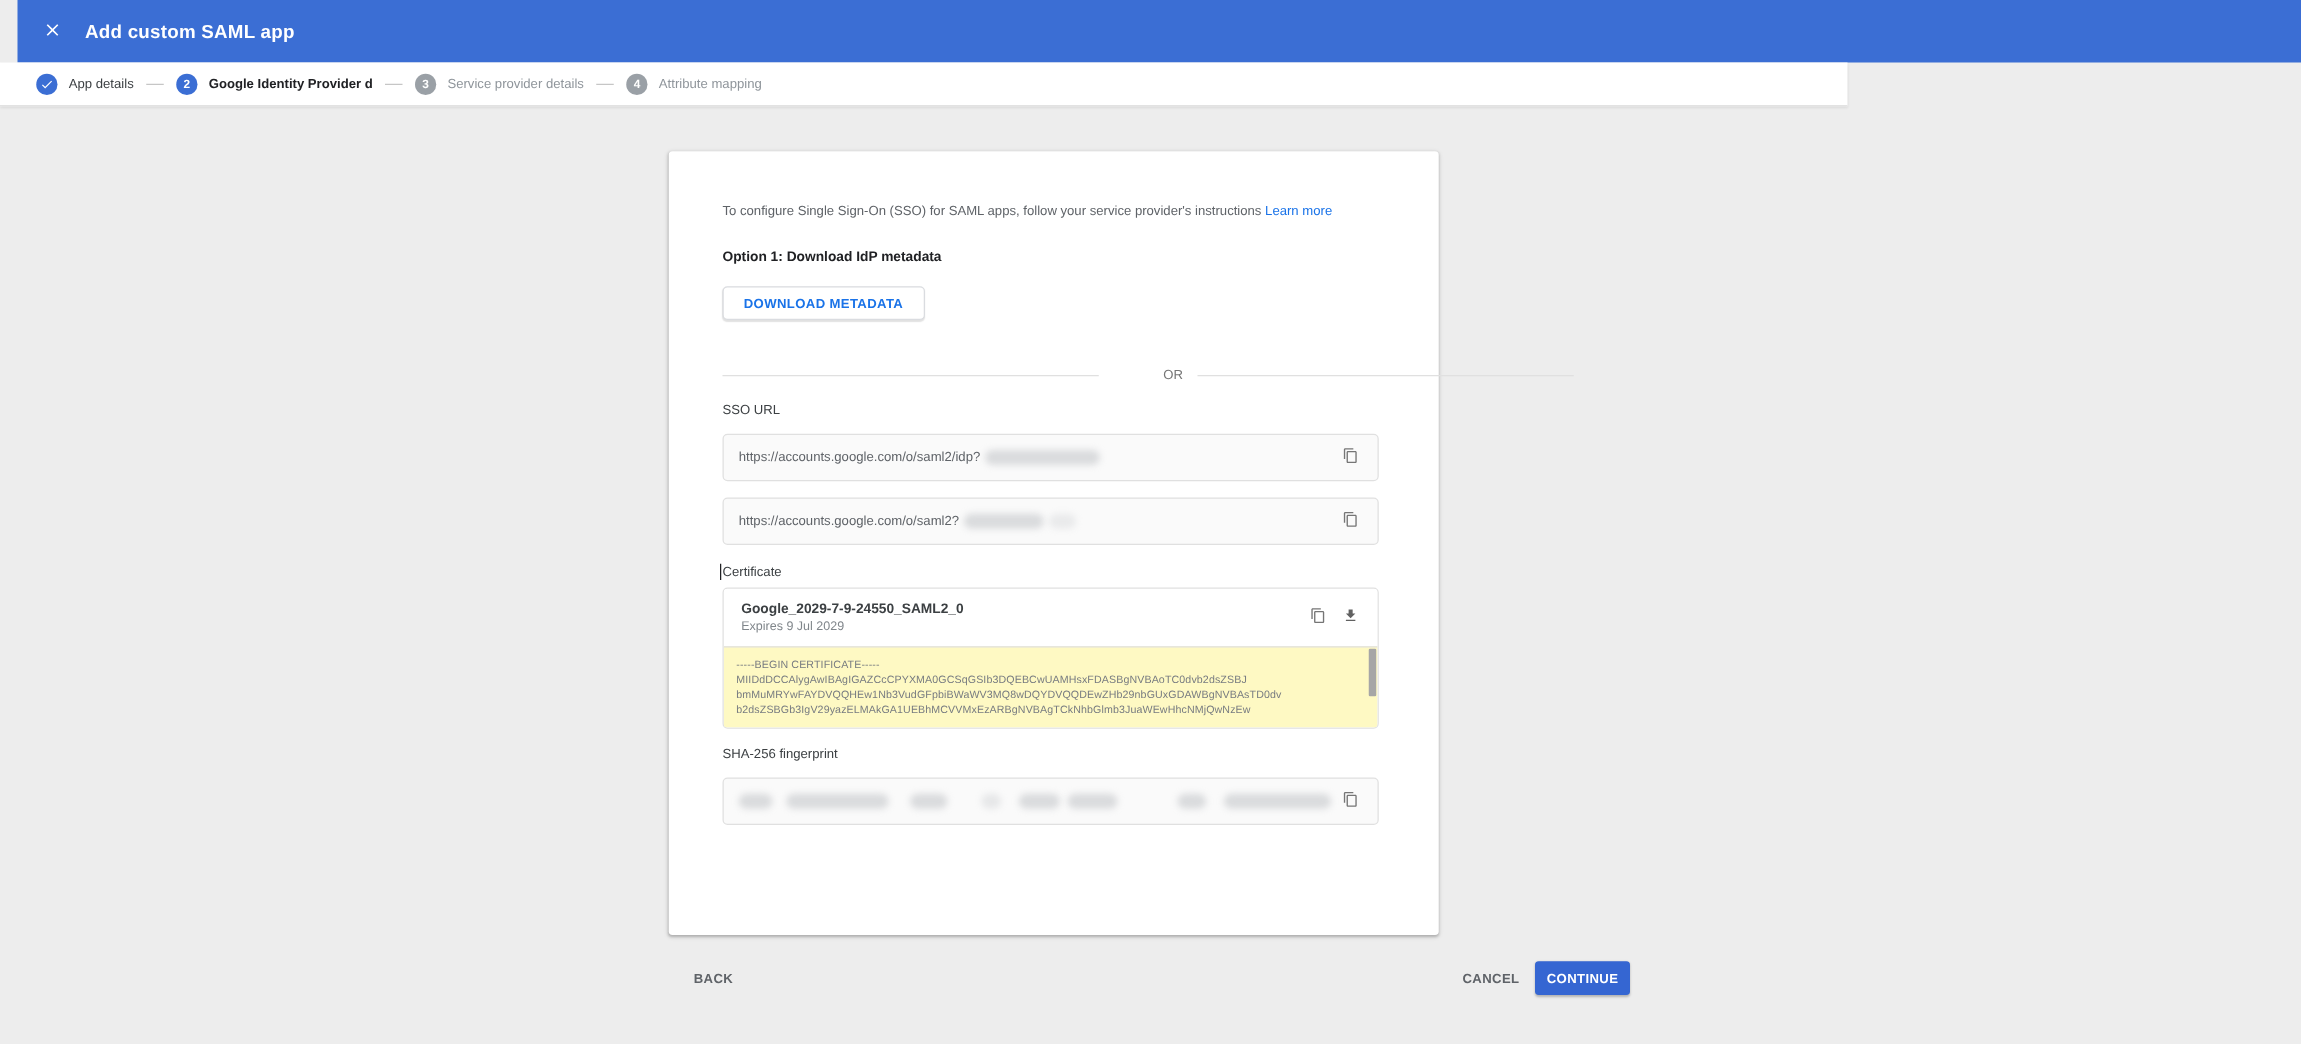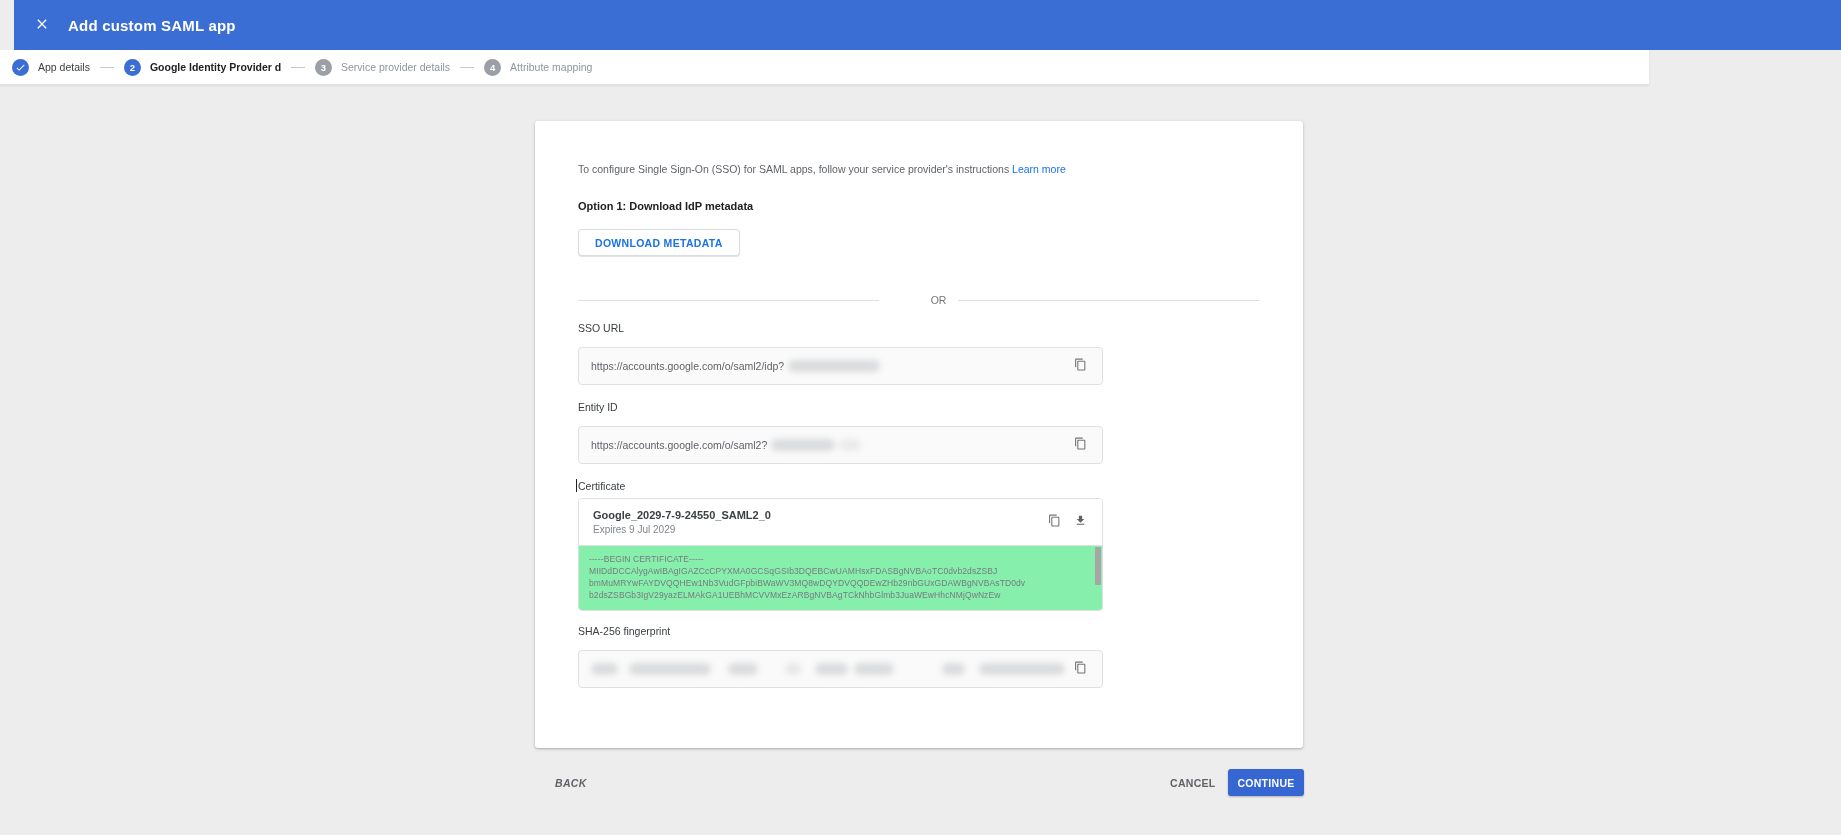--- a/index.html
+++ b/index.html
@@ -19,44 +19,44 @@
   .close-btn {
     width:36px; height:36px; margin-left:10px;
     display:flex; align-items:center; justify-content:center;
     cursor:pointer; border:none; background:transparent;
   }
   .appbar-title {
     color:#ffffff; font-size:15px; font-weight:700; letter-spacing:.2px; margin-left:8px;
   }
   
   .stepper {
-    position:absolute; left:0; top:50px; width:1649px; height:35px;
+    position:absolute; left:0; top:50px; width:1478px; height:35px;
     background:#ffffff;
     border-bottom:1px solid #e2e2e2;
     box-shadow:0 1px 2px rgba(0,0,0,.08);
     display:flex; align-items:center;
-    padding-left:12px;
+    padding-left:29px;
   }
   .step { display:flex; align-items:center; }
   .step-circle {
     width:17px; height:17px; border-radius:50%;
     display:flex; align-items:center; justify-content:center;
     font-size:9.5px; font-weight:700; color:#fff; flex:none;
   }
   .step-circle.blue { background:var(--header-blue,#3b6ed4); }
   .step-circle.gray { background:var(--step-inactive-gray,#9aa0a6); }
   .step-label { margin-left:9px; font-size:10.5px; color:#3c4043; white-space:nowrap; }
   .step.active .step-label { font-weight:700; color:#202124; max-width:131px; overflow:hidden; }
   .step.upcoming .step-label { color:#8f959b; }
   .step-connector {
     width:14px; height:1px; background:#c6c6c6; margin:0 10px; flex:none;
   }
   
   .card {
-    position:absolute; left:535px; top:121px; width:768px; height:627px;
+    position:absolute; left:535px; top:121px; width:616px; height:627px;
     background:#ffffff; border-radius:3px;
     box-shadow:0 1px 2px rgba(0,0,0,.18), 0 1px 4px rgba(0,0,0,.12);
   }
   .card-inner { padding-left:43px; width:611px; }
   .intro { margin-top:42px; font-size:10.5px; line-height:13px; color:#5f6368; width:568px; }
   .link { color:var(--accent-blue,#1a73e8); text-decoration:none; cursor:pointer; }
   .section-heading { margin-top:24px; font-size:11px; font-weight:700; color:#202124; }
   .dl-btn {
     margin-top:17px; height:27px; padding:0 16px;
     background:#fff; border:1px solid #dadce0; border-radius:4px;
@@ -90,35 +90,35 @@
     margin-top:6px; width:525px;
     border:1px solid #e0e0e0; border-radius:4px; overflow:hidden;
   }
   .cert-head {
     height:46px; background:#fff; display:flex; align-items:center; padding:0 12px 0 14px;
   }
   .cert-title-wrap { flex:1; }
   .cert-name { font-size:11px; font-weight:700; color:#3c4043; }
   .cert-expiry { font-size:10px; color:#80868b; margin-top:3px; }
   .pem {
-    position:relative; height:65px; background:#86efac; border-top:1px solid #e0e0e0;
+    position:relative; height:65px; background:#fef9c3; border-top:1px solid #e0e0e0;
     padding:7px 14px 0 10px; overflow:hidden; cursor:default;
   }
   .pem-line { font-size:8.5px; line-height:12px; color:#777b80; letter-spacing:.1px; white-space:nowrap; }
   .pem-scrollbar {
     position:absolute; right:1px; top:1px; width:6px; height:38px;
     background:#a6a6a6; border-radius:1px; cursor:pointer;
   }
   .text-caret { position:absolute; left:-2px; top:-1px; width:1px; height:13px; background:#202124; }
   
   .footer-btn {
     position:absolute; border:none; background:transparent; cursor:pointer;
     font-family:"Liberation Sans", sans-serif; font-size:10.5px; font-weight:700; letter-spacing:.3px;
   }
-  .back-btn { left:545px; top:770px; height:26px; padding:0 10px; color:#5f6368;font-style:italic; }
+  .back-btn { left:545px; top:770px; height:26px; padding:0 10px; color:#5f6368; }
   .cancel-btn { left:1160px; top:770px; height:26px; padding:0 10px; color:#5f6368; }
   .continue-btn {
     left:1228px; top:769px; width:76px; height:27px;
     background:var(--continue-blue,#3566d2); color:#ffffff; border-radius:3px;
     box-shadow:0 1px 2px rgba(0,0,0,.25);
   }
 </style>
 </head>
 <body>
 
@@ -186,21 +186,20 @@
       <button class="icon-btn">
         <span>
           <svg width="13" height="13" viewBox="0 0 24 24">
               <path fill="#757575" d="M16 1H4c-1.1 0-2 .9-2 2v14h2V3h12V1zm3 4H8c-1.1 0-2 .9-2 2v14c0 1.1.9 2 2 2h11c1.1 0 2-.9 2-2V7c0-1.1-.9-2-2-2zm0 16H8V7h11v14z"></path>
             </svg>
         </span>
       </button>
     </div>
 
     
-    <div class="field-label">Entity ID</div>
     <div class="field">
       <span class="field-value">https://accounts.google.com/o/saml2?</span>
       <span class="redact" style="width:64px;"></span>
       <span class="redact" style="width:22px; opacity:.25;"></span>
       <span class="spacer"></span>
       <button class="icon-btn">
         <span>
           <svg width="13" height="13" viewBox="0 0 24 24">
               <path fill="#757575" d="M16 1H4c-1.1 0-2 .9-2 2v14h2V3h12V1zm3 4H8c-1.1 0-2 .9-2 2v14c0 1.1.9 2 2 2h11c1.1 0 2-.9 2-2V7c0-1.1-.9-2-2-2zm0 16H8V7h11v14z"></path>
             </svg>

